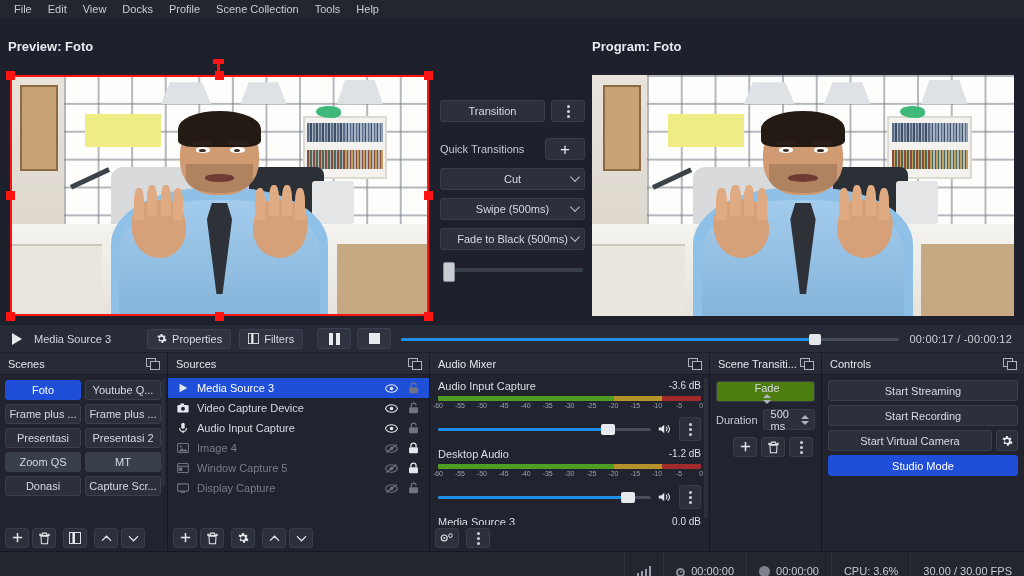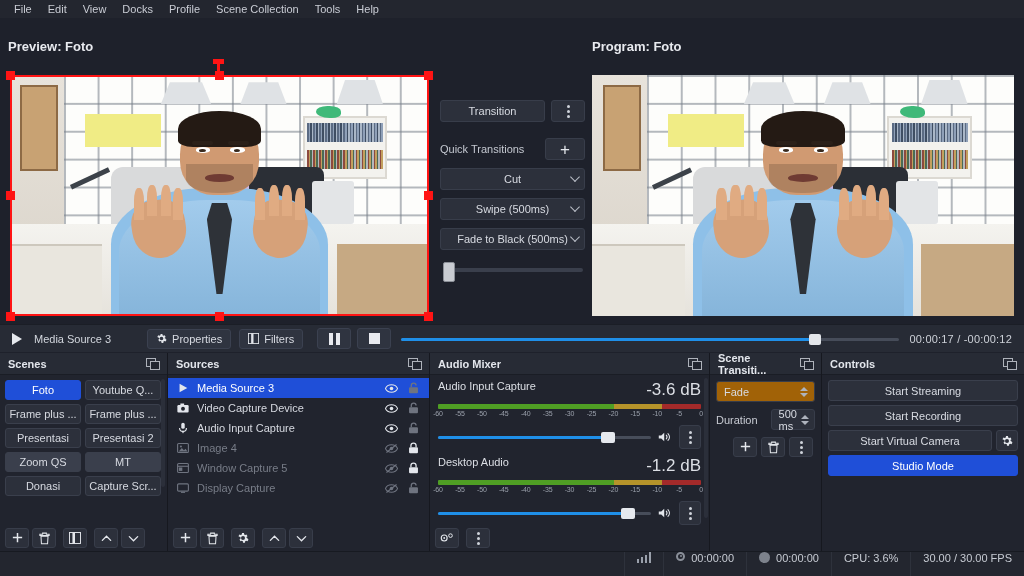--- a/index.html
+++ b/index.html
@@ -228,21 +228,21 @@
   
   .docks {
     position:absolute; left:0; top:353px; width:1024px; height:198px;
     display:flex;
   }
   .dock { background:#21242e; border-right:1px solid #16181f; display:flex; flex-direction:column; }
   .dock-head {
     height:22px; background:#272b35; display:flex; align-items:center;
     justify-content:space-between; padding:0 8px; border-bottom:1px solid #1a1d25;
   }
-  .dock-title { font-size:11px; font-weight:bold; color:#e3e6ec; }
+  .dock-title { font-size:11px; font-weight:normal; color:#e3e6ec; }
   .undock {
     width:13px; height:11px; position:relative; cursor:pointer; opacity:.85;
   }
   .undock:before, .undock:after {
     content:""; position:absolute; border:1.4px solid #c6cad2;
   }
   .undock:before { left:0; top:0; width:8px; height:7px; }
   .undock:after  { left:4px; top:3px; width:8px; height:7px; background:#21242e; }
   .dock-body { flex:1; overflow:hidden; position:relative; background:#21242e; }
   .dock-foot {
@@ -281,21 +281,21 @@
   }
   .src-row.sel { background:#1f4fd8; color:#fff; }
   .src-row.dim { color:#787d88; }
   .src-row .nm { flex:1; overflow:hidden; white-space:nowrap; }
   .eye, .lock { width:15px; display:flex; align-items:center; justify-content:center; cursor:pointer; }
 
   
   #mixer-dock { width:280px; }
   .mix-item { padding:5px 8px 2px 8px; }
   .mix-top { display:flex; justify-content:space-between; font-size:11px; color:#dcdfe5; }
-  .mix-db { font-size:17px; color:#dcdfe5; }
+  .mix-db { font-size:10px; color:#dcdfe5; }
   .meter { height:5px; margin-top:4px; display:flex; border-radius:1px; overflow:hidden; }
   .meter .g { background:#4f9e24; }
   .meter .y { background:#b5932a; }
   .meter .r { background:#a32a2a; }
   .ticks {
     position:relative; height:11px; margin-top:1px;
   }
   .ticks span {
     position:absolute; top:0; font-size:7px; color:#9aa0ab; transform:translateX(-50%);
     letter-spacing:-.2px;
@@ -308,32 +308,32 @@
   .spk { width:16px; display:flex; align-items:center; justify-content:center; cursor:pointer; }
   .mixkebab {
     width:22px; height:24px; background:#2c303b; border:1px solid #383d4a;
     border-radius:3px; display:flex; flex-direction:column; align-items:center;
     justify-content:center; cursor:pointer;
   }
 
   
   #transitions-dock { width:112px; }
   .st-combo {
-    margin:6px 6px 0 6px; height:21px; background:#a16207; border:1px solid #383d4a;
+    margin:6px 6px 0 6px; height:21px; background:#4d7c0f; border:1px solid #383d4a;
     border-radius:3px; display:flex; align-items:center; padding:0 4px 0 7px;
-    font-size:11px; cursor:pointer;
+    font-size:11px; cursor:pointer;flex-direction:column;
   }
   .st-combo .nm { flex:1; }
   .spin { width:12px; display:flex; flex-direction:column; align-items:center; gap:2px; }
   .spin .up, .spin .dn {
     width:0; height:0; border-left:4px solid transparent; border-right:4px solid transparent;
   }
   .spin .up { border-bottom:4px solid #aeb3bd; }
   .spin .dn { border-top:4px solid #aeb3bd; }
-  .dur-row { display:flex; align-items:center; gap:13px; margin:7px 6px 0 6px; }
+  .dur-row { display:flex; align-items:center; gap:5px; margin:7px 6px 0 6px; }
   .dur-lbl { font-size:11px; color:#c9ccd4; }
   .dur-field {
     flex:1; height:21px; background:#2c303b; border:1px solid #383d4a; border-radius:3px;
     display:flex; align-items:center; padding:0 3px 0 7px; font-size:11px;
   }
   .dur-field .nm { flex:1; }
   .st-btns { display:flex; gap:4px; justify-content:flex-end; margin:7px 8px 0 0; }
 
   
   #controls-dock { width:202px; border-right:none; }
@@ -352,21 +352,21 @@
     cursor:pointer;
   }
 
   
   .statusbar {
     position:absolute; left:0; bottom:0; width:1024px; height:25px;
     background:#23262f; border-top:1px solid #171a21;
     display:flex; align-items:center; justify-content:flex-end;
   }
   .st-cell {
-    height:25px; display:flex; align-items:flex-start; gap:6px; padding:0 12px;
+    height:25px; display:flex; align-items:flex-end; gap:6px; padding:0 12px;
     font-size:11px; color:#c7cbd3; border-left:1px solid #2e323c;
   }
   .bars { display:flex; align-items:flex-end; gap:1.5px; height:11px; }
   .bars i { display:block; width:2.5px; background:#9aa0ab; }
   .dot-rec {
     width:9px; height:9px; border-radius:50%; border:2px solid #8a8f99;
     position:relative;
   }
   .dot-rec:after {
     content:""; position:absolute; left:1.5px; top:1.5px; width:2px; height:2px;

